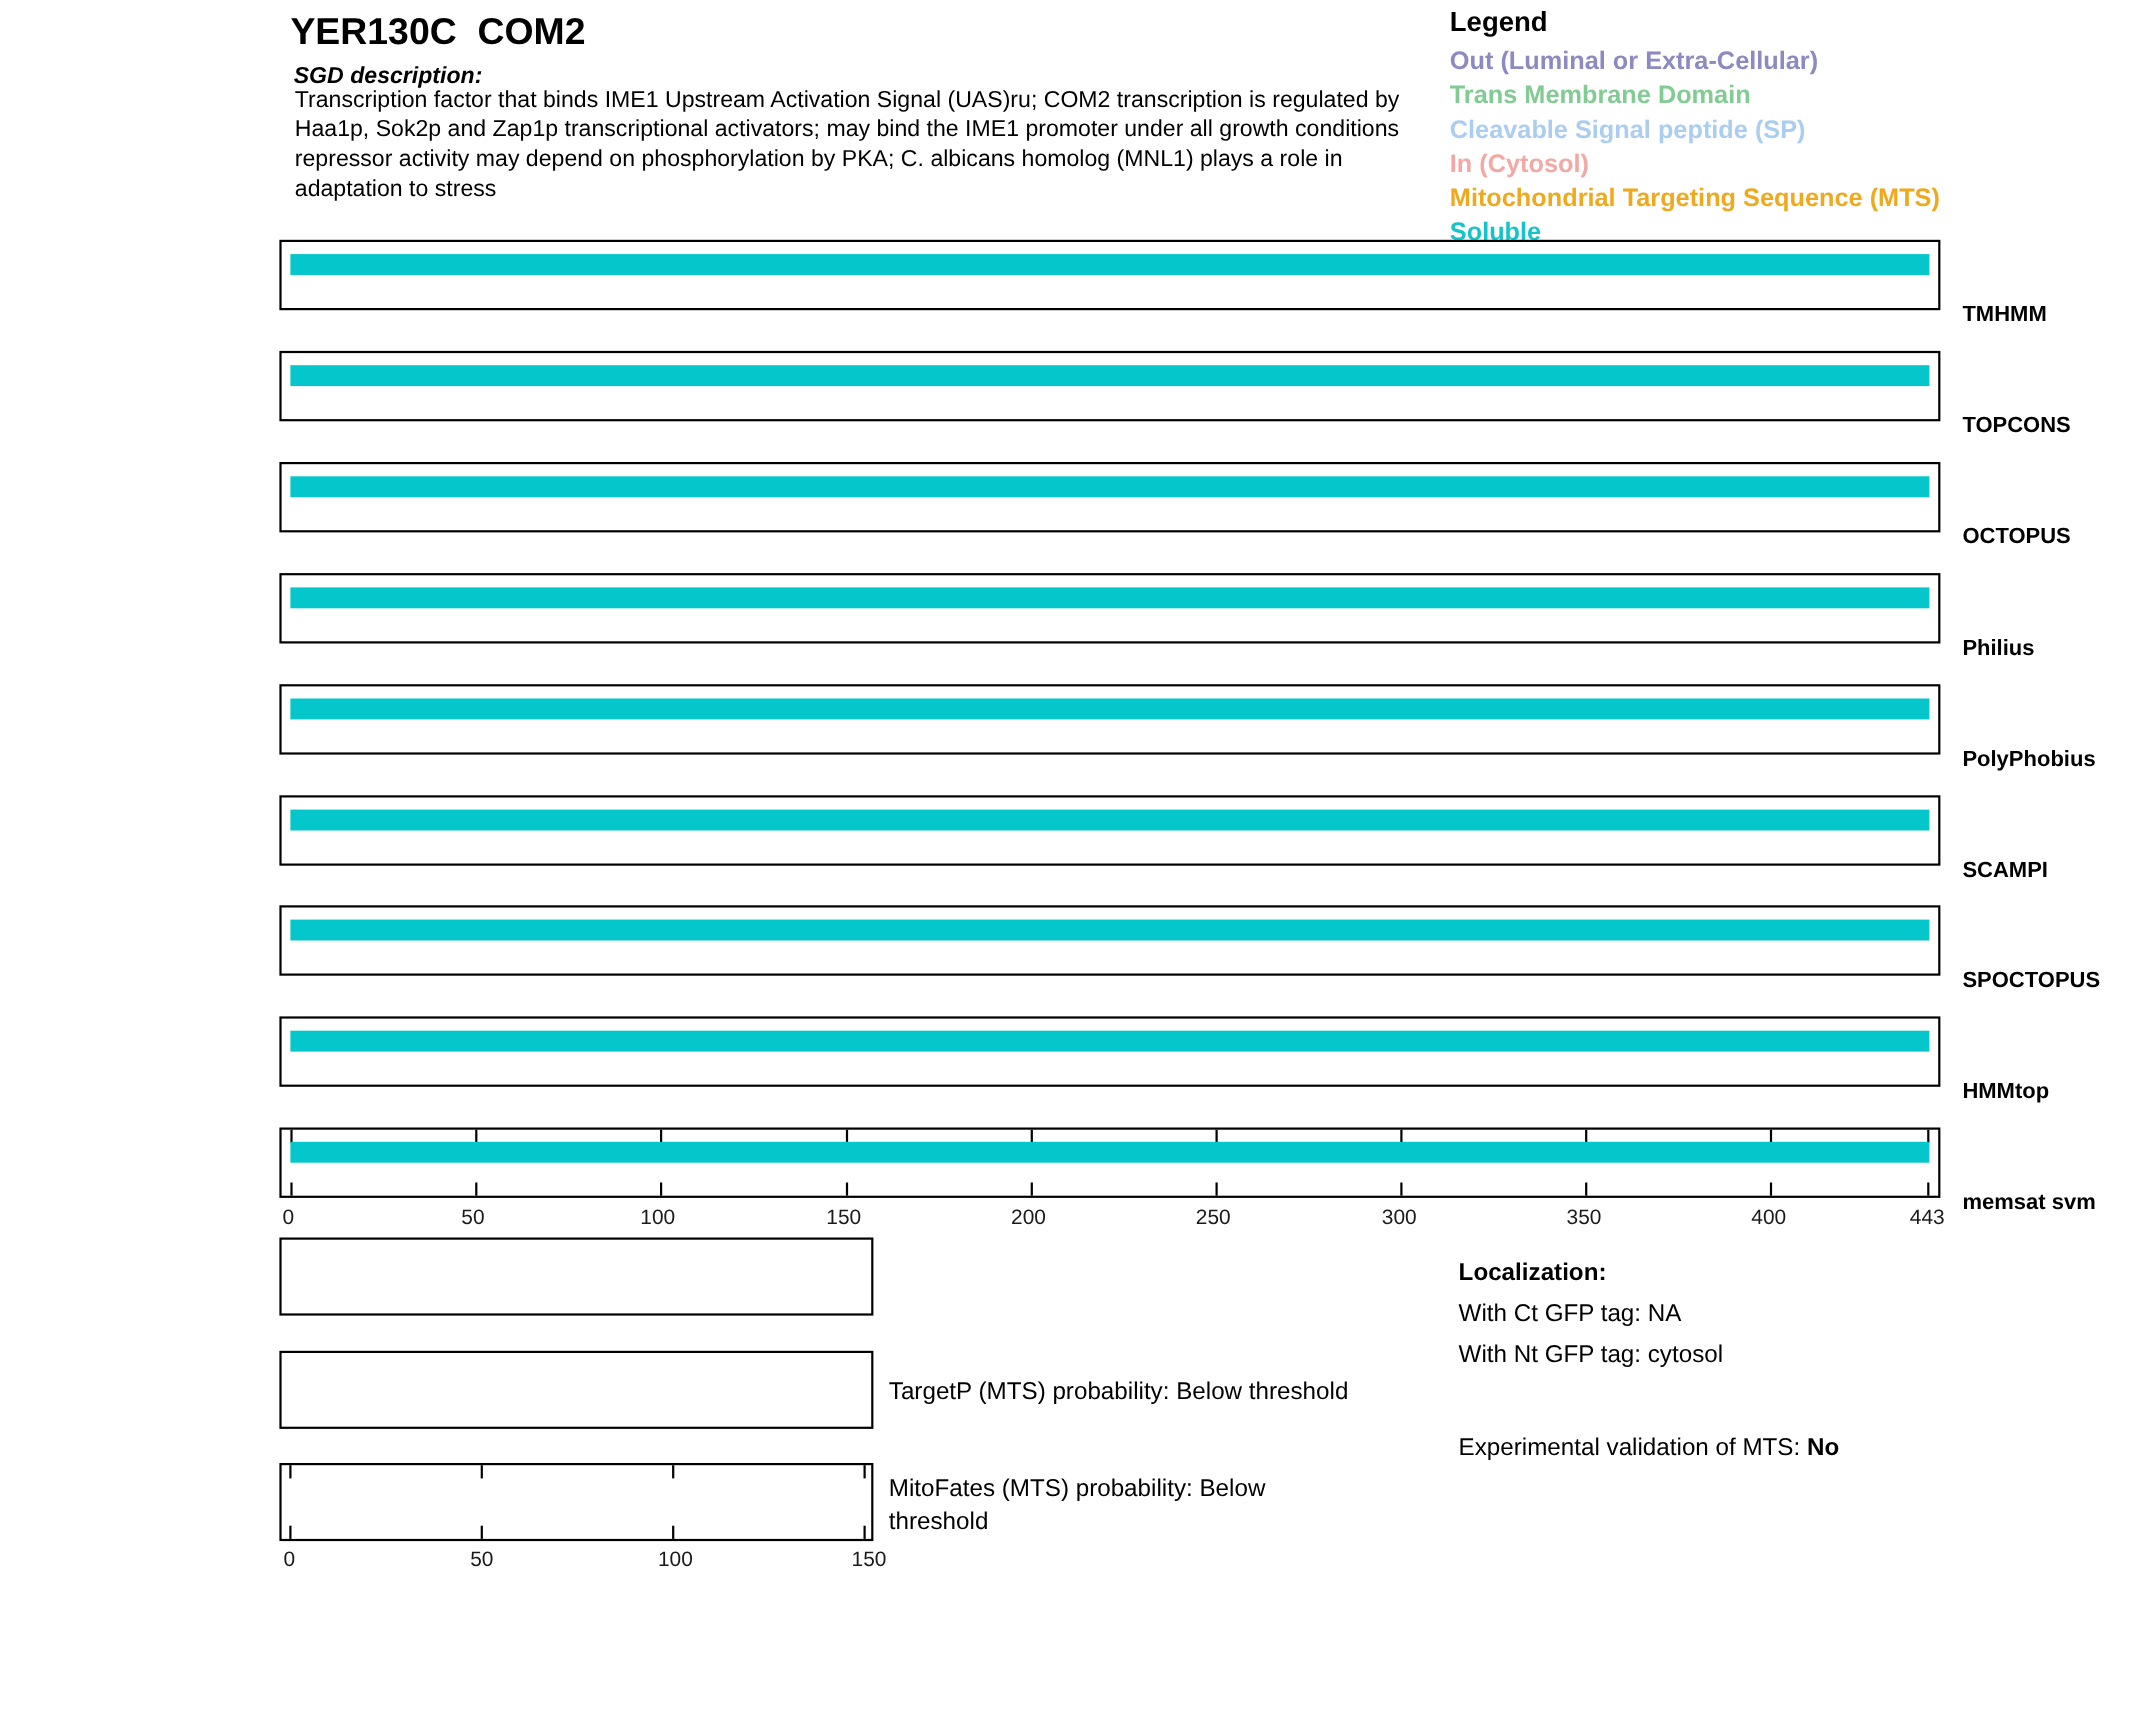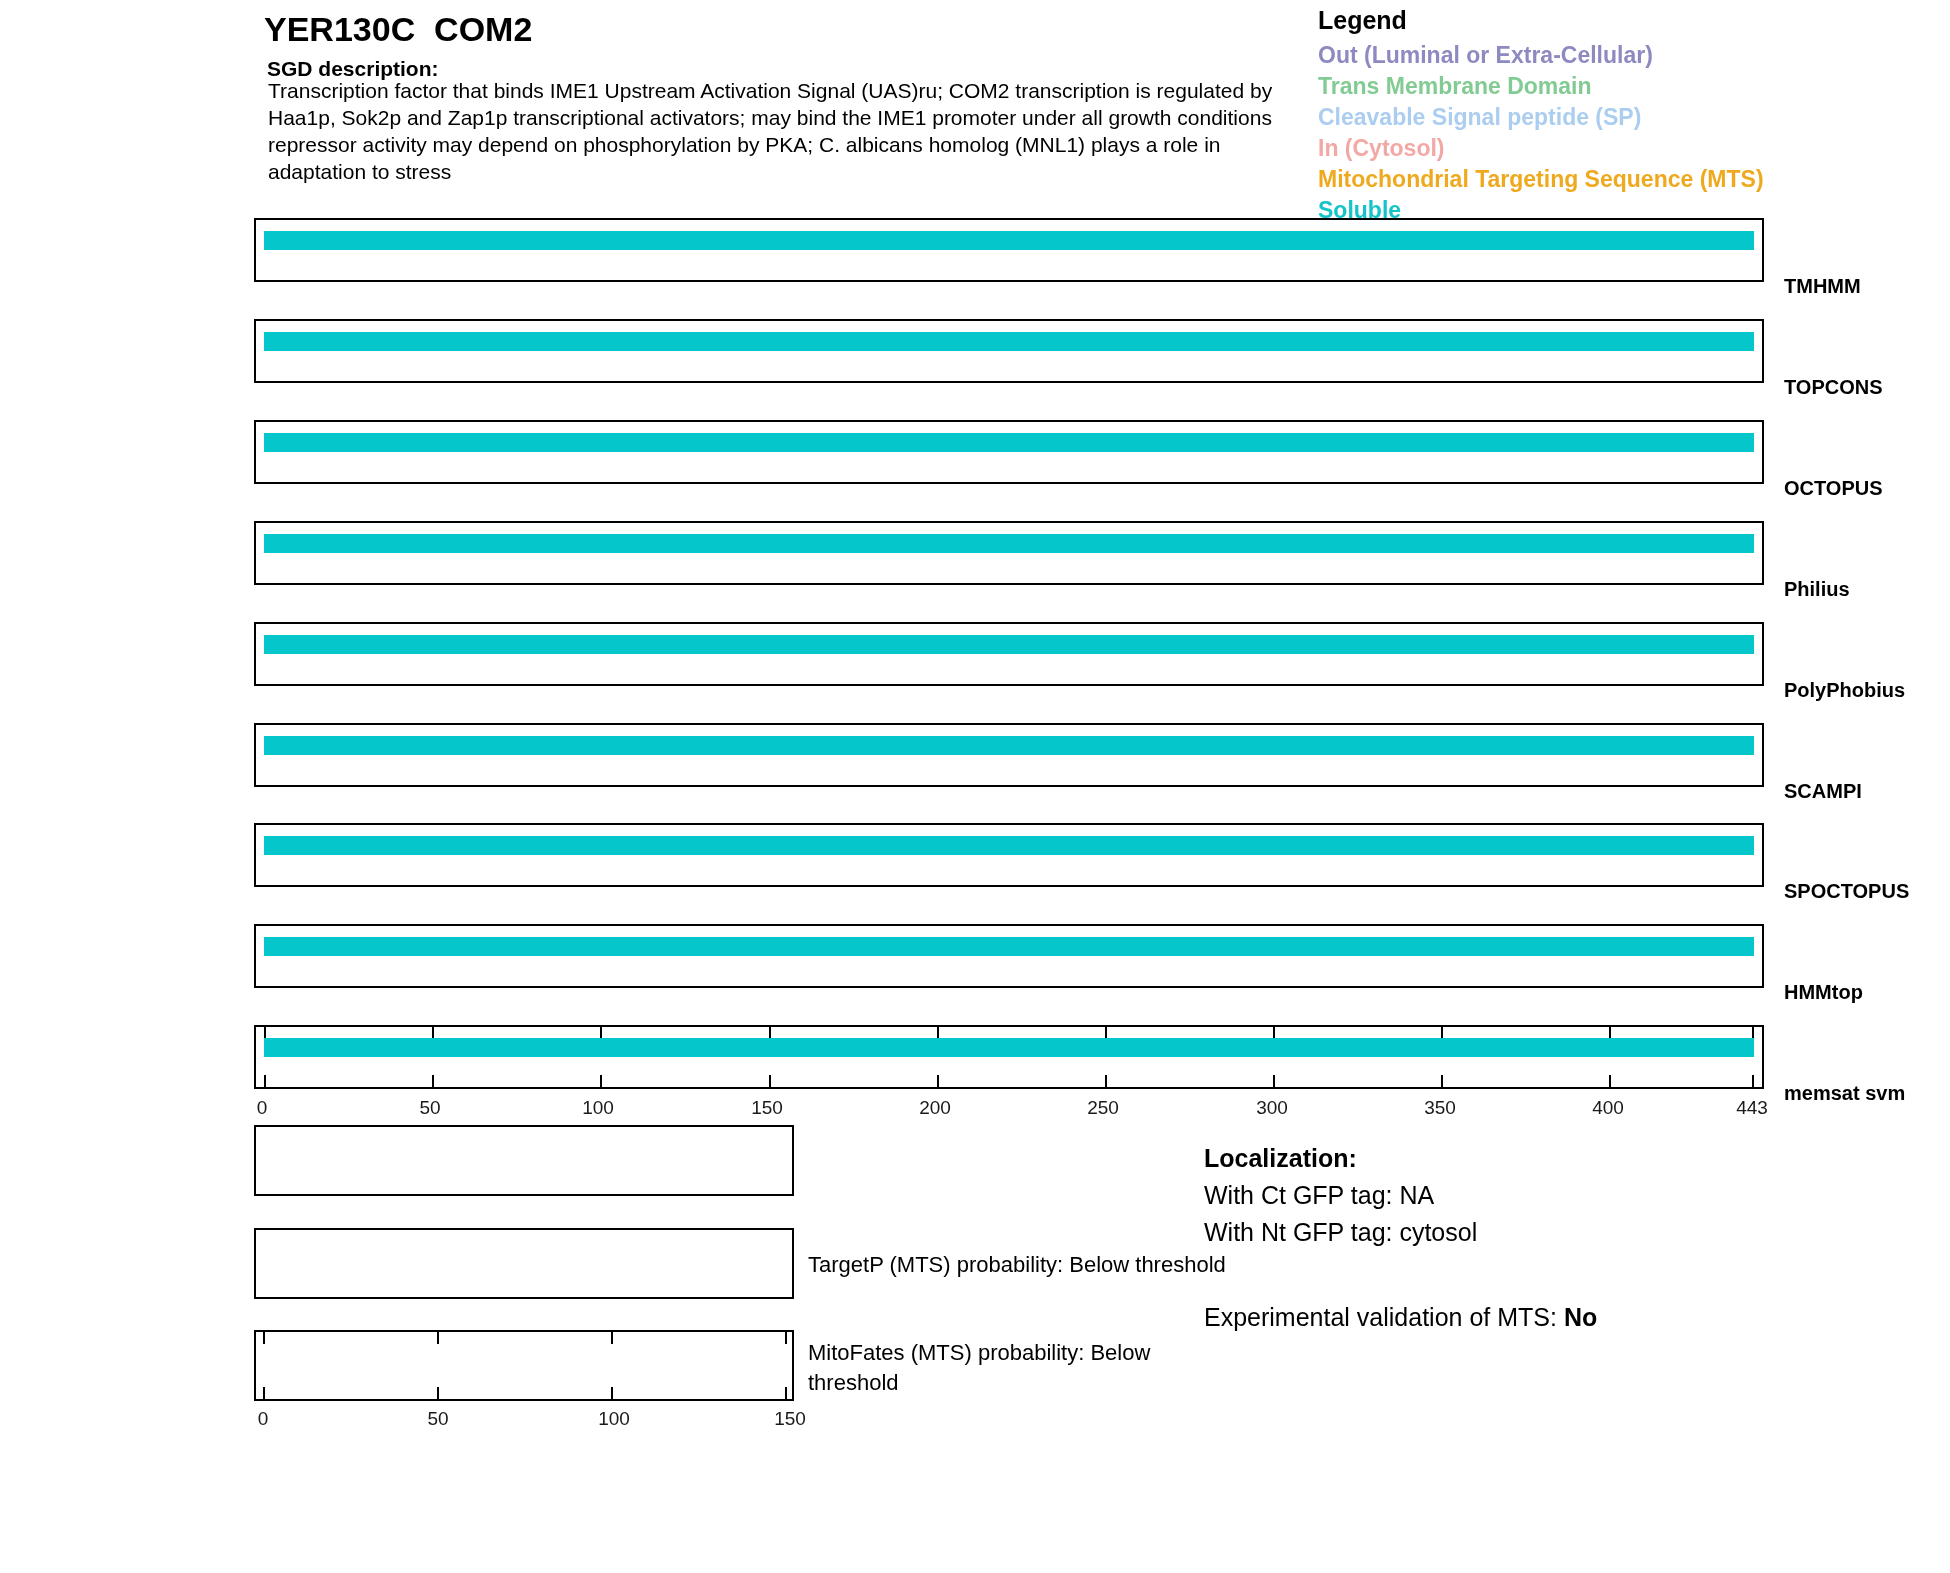--- a/index.html
+++ b/index.html
@@ -1,20 +1,20 @@
 <!DOCTYPE html>
 <html><head>
 <meta charset="utf-8">
 <style>
   html,body{margin:0;padding:0;background:#fff;}
   .page{position:relative;width:1950px;height:1573px;background:#ffffff;
         font-family:"Liberation Sans", sans-serif;color:#000;overflow:hidden;}
 
   .title{position:absolute;left:264px;top:10px;font-size:34px;font-weight:bold;white-space:pre;}
-  .sgd-heading{position:absolute;left:267px;top:57px;font-size:21px;font-weight:bold;}
+  .sgd-heading{position:absolute;left:267px;top:57px;font-size:21px;font-weight:bold;font-style:italic;}
   .description{position:absolute;left:268px;top:77px;font-size:21px;line-height:27px;white-space:nowrap;}
 
   .legend{position:absolute;left:1318px;top:6px;}
   .legend-title{font-size:25px;font-weight:bold;margin-bottom:5px;}
   .legend-item{font-size:23px;font-weight:bold;line-height:31px;white-space:nowrap;}
 
   .track-row{position:absolute;left:254px;width:1510px;height:64px;
              border:2px solid #000;box-sizing:border-box;background:#fff;}
   .track-bar{position:absolute;left:8px;right:8px;top:11px;height:19px;}
   .track-label{position:absolute;left:1784px;font-size:20px;font-weight:bold;white-space:nowrap;margin-top:36px;}
@@ -22,21 +22,21 @@
   .tick{position:absolute;width:0;height:12px;border-left:2px solid #000;}
   .tick.top{top:0;}
   .tick.bottom{bottom:0;}
 
   .axis-label{position:absolute;transform:translateX(-50%);font-size:19px;color:#1a1a1a;}
 
   .prob-box{position:absolute;left:254px;width:540px;height:71px;
             border:2px solid #000;box-sizing:border-box;background:#fff;}
   .prob-label{position:absolute;left:808px;font-size:22px;line-height:30px;white-space:nowrap;}
 
-  .loc{position:absolute;left:1204px;font-size:25px;text-align:center;}
+  .loc{position:absolute;left:1326px;font-size:22px;text-align:center;}
   .loc b{font-weight:bold;}
   .loc-head{font-weight:bold;}
   .wrap-block{width:552px;white-space:normal;line-height:33px;}
 </style>
 </head>
 <body>
 
 <div class="page">
 
   <div class="title">YER130C  COM2</div>

